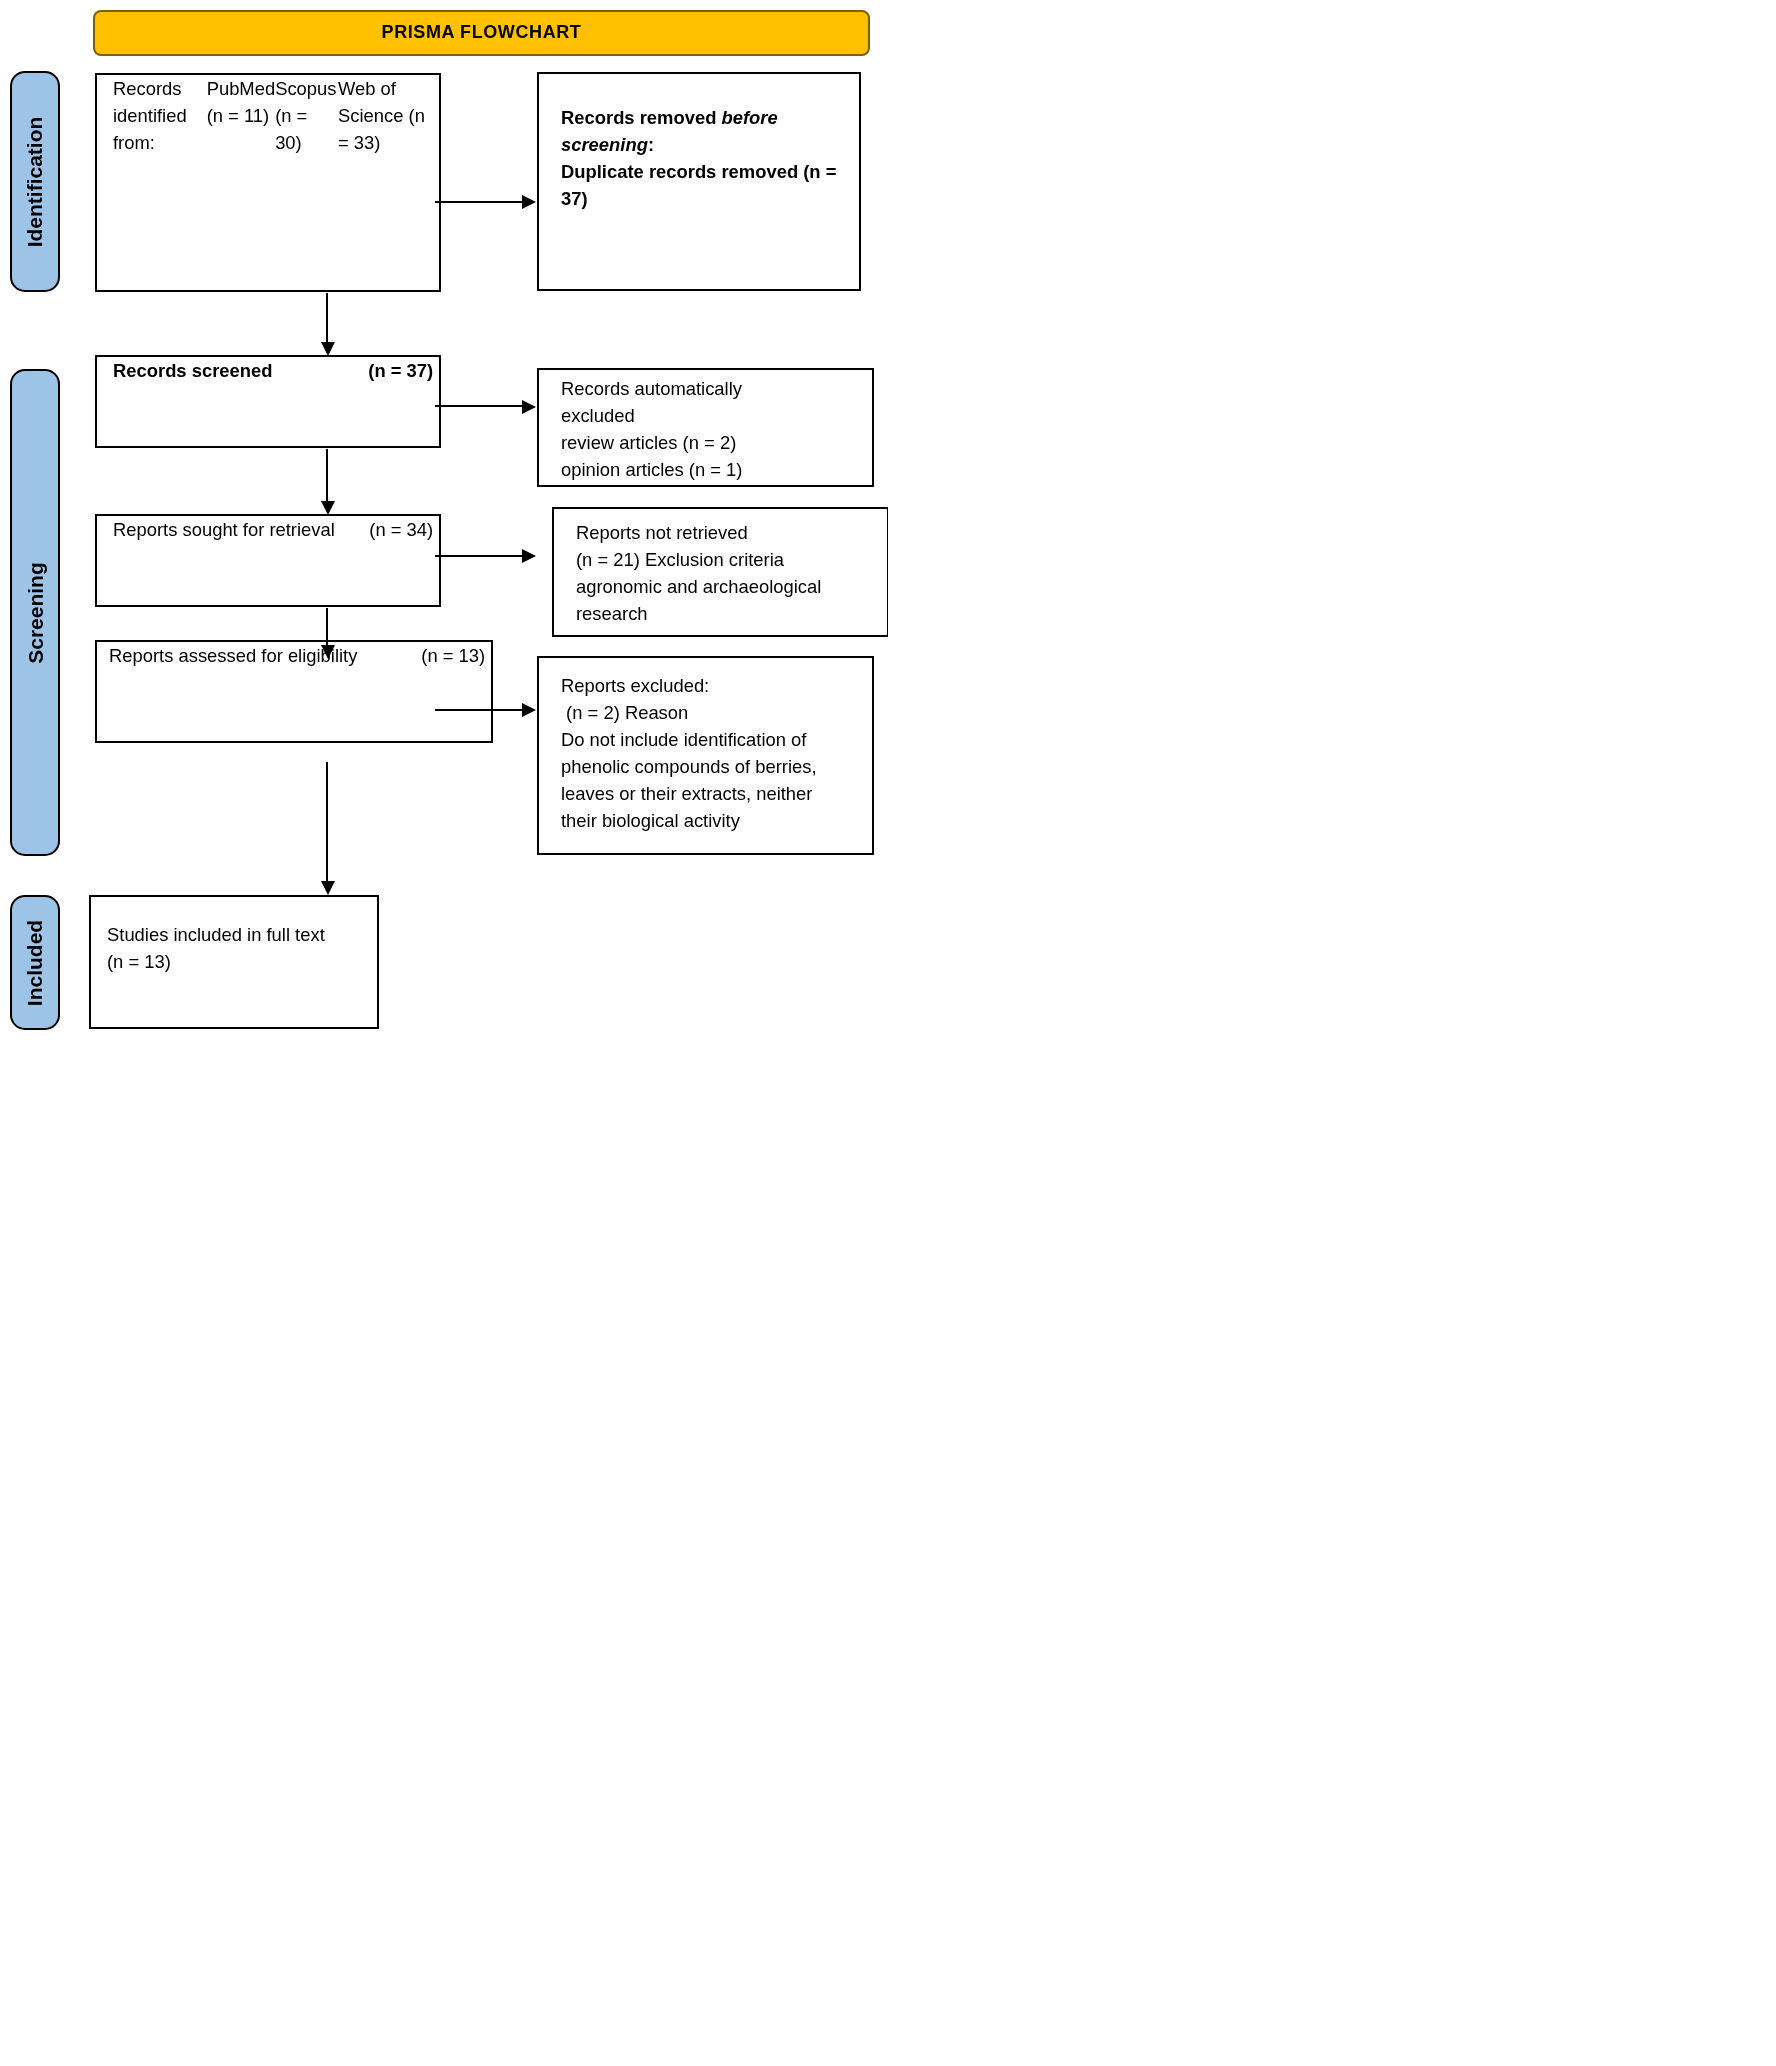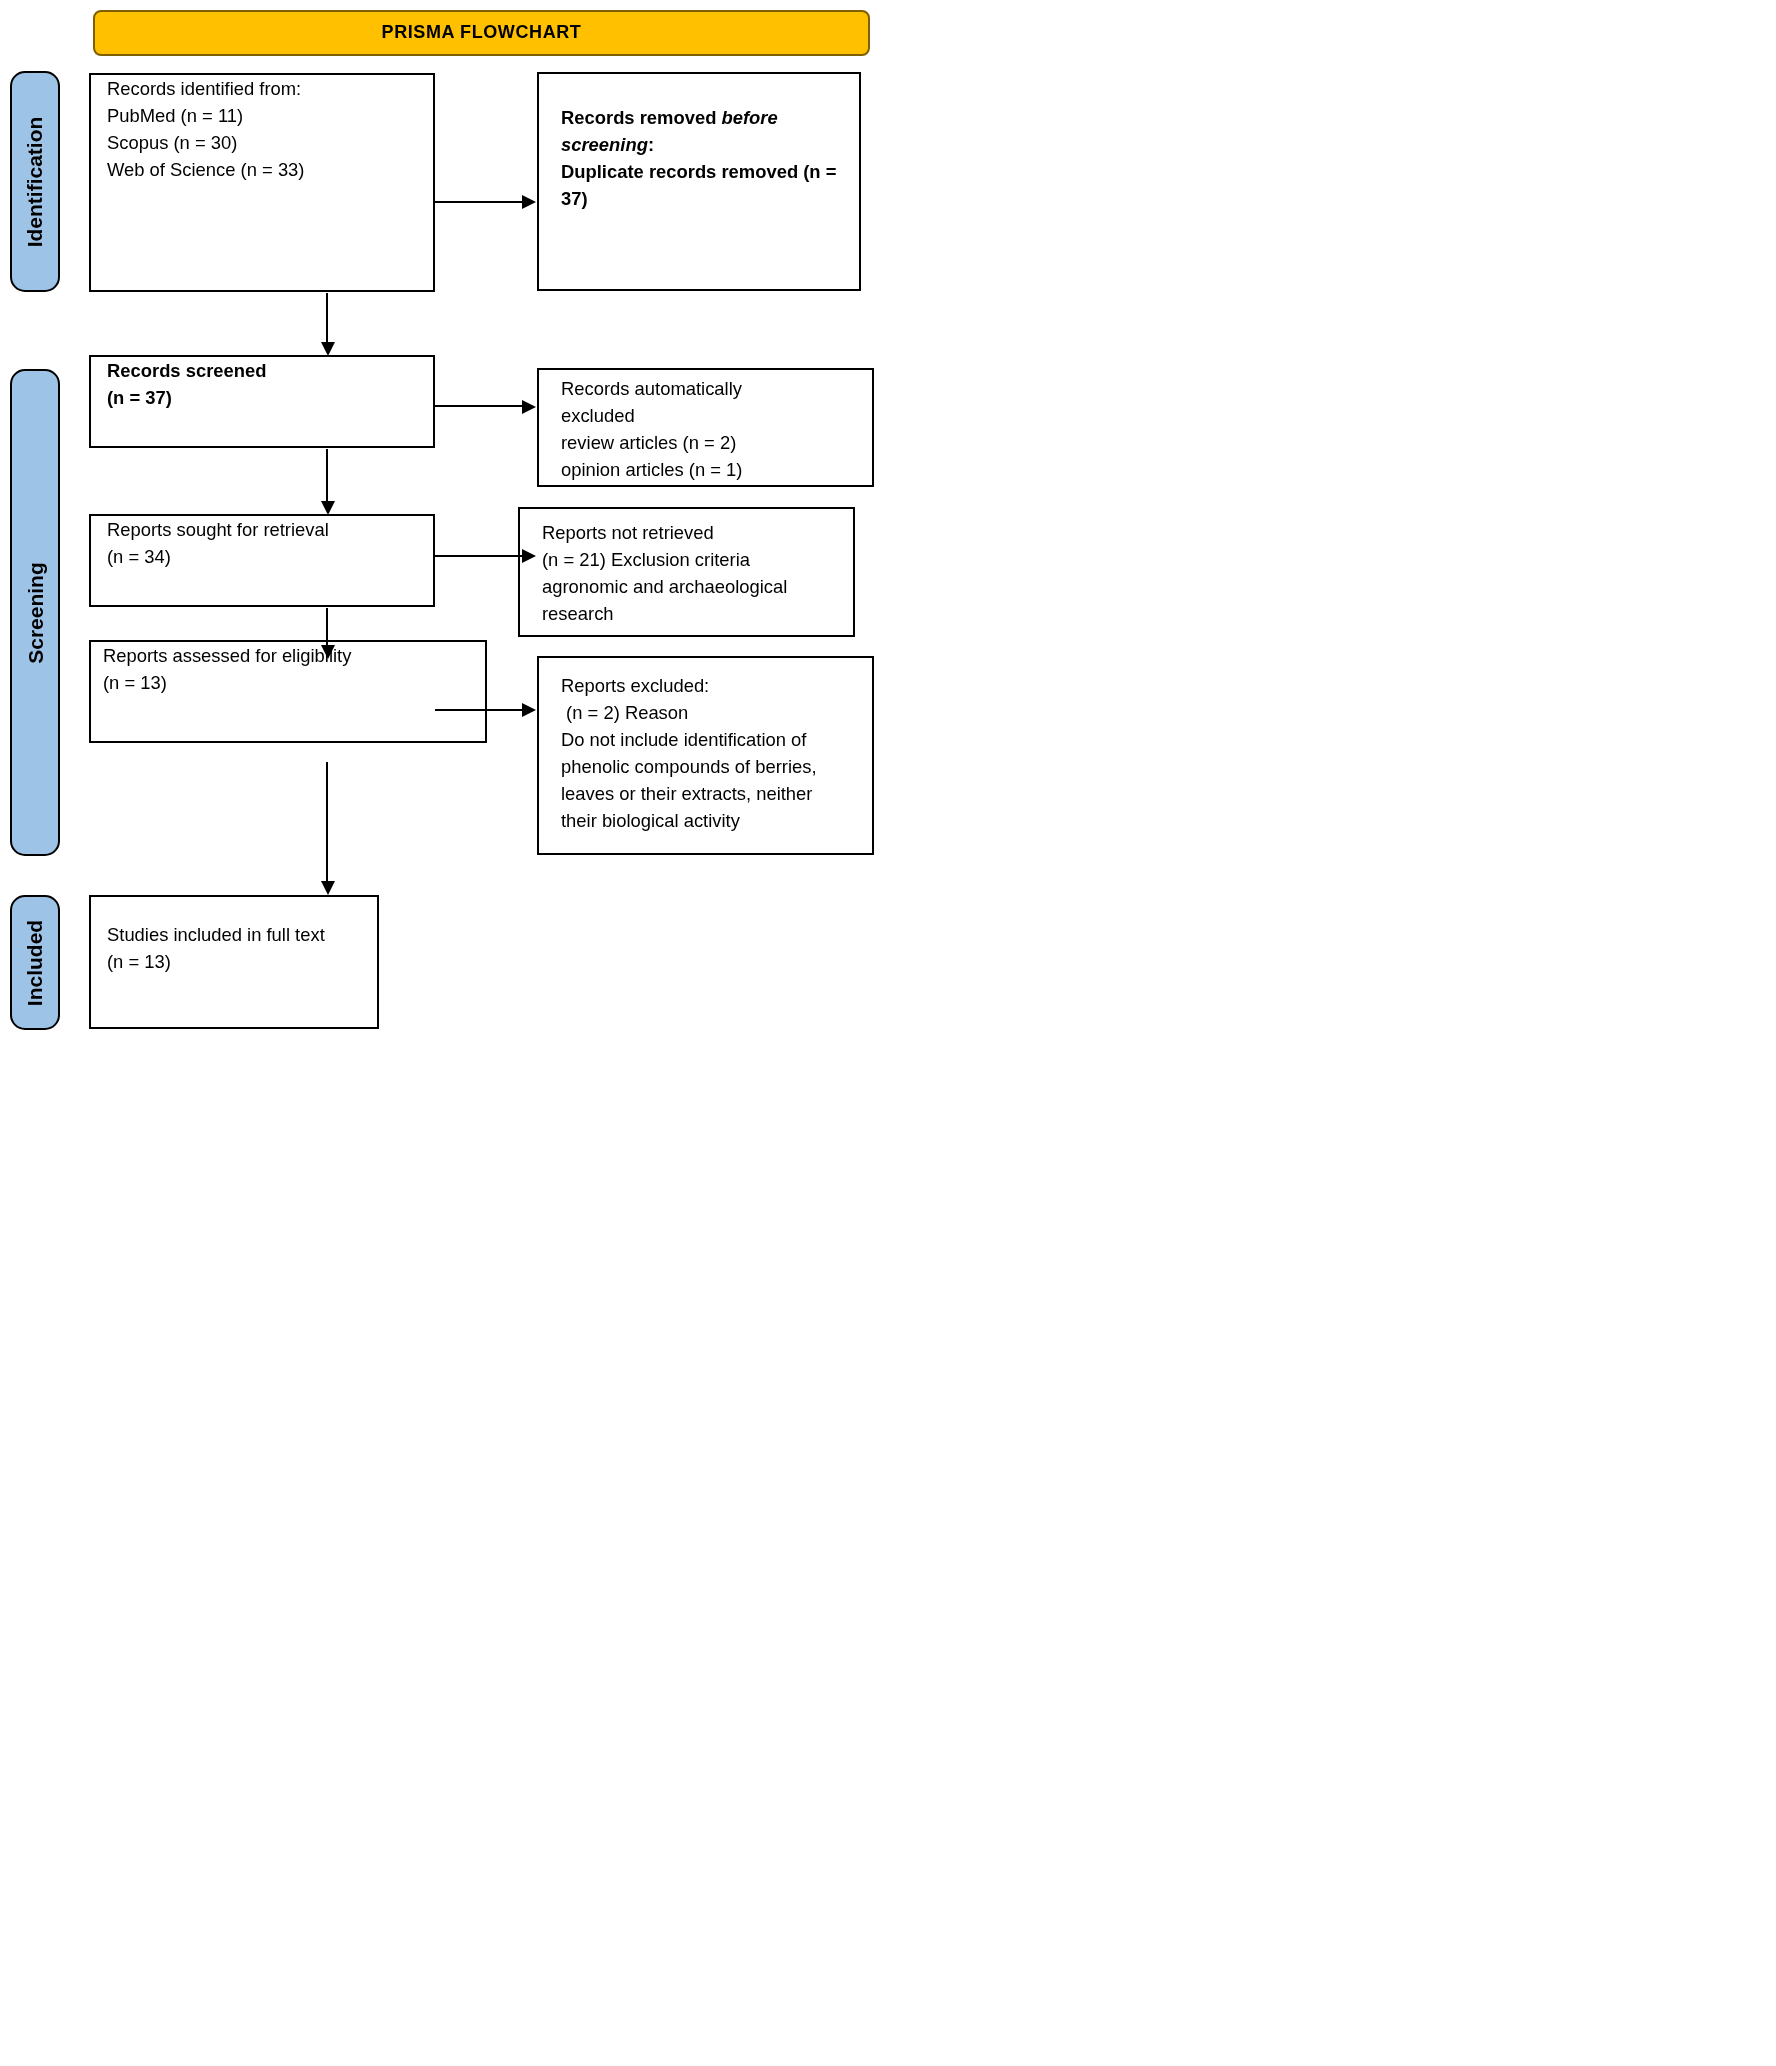--- a/index.html
+++ b/index.html
@@ -39,21 +39,21 @@
     white-space:nowrap;
     font-weight:bold;font-size:21px;
   }
   .fbox{
     position:absolute;
     background:#fff;
     border:2.9px solid #000;
     box-sizing:border-box;
     font-size:18.4px;line-height:27px;
   }
-  .vcenter{display:flex;flex-direction:column;justify-content:flex-start;}
+  .vcenter{display:flex;flex-direction:row;justify-content:space-between;margin-left:6px;}
   .fbox .txt{display:block;}
   .hline{position:absolute;height:2.3px;background:var(--line_color);}
   .vline{position:absolute;width:2.3px;background:var(--line_color);}
   .head-right{
     position:absolute;width:0;height:0;
     border-top:7px solid transparent;
     border-bottom:7px solid transparent;
     border-left:14px solid var(--line_color);
   }
   .head-down{
@@ -115,21 +115,21 @@
     <span class="txt">Duplicate records removed  (n = 37)</span>
   </div>
 
   <div class="fbox" style="left:537px;top:368px;width:337px;height:119px;padding:4.6px 8px 0 22px;">
     <span class="txt">Records automatically</span>
     <span class="txt">excluded</span>
     <span class="txt">review articles (n = 2)</span>
     <span class="txt">opinion articles (n = 1)</span>
   </div>
 
-  <div class="fbox" style="left:518px;top:507px;width:337px;height:130px;padding:10.4px 8px 0 22px;">
+  <div class="fbox" style="left:552px;top:507px;width:337px;height:130px;padding:10.4px 8px 0 22px;">
     <span class="txt">Reports not retrieved</span>
     <span class="txt">(n = 21) Exclusion criteria</span>
     <span class="txt">agronomic and archaeological</span>
     <span class="txt">research</span>
   </div>
 
   <div class="fbox" style="left:537px;top:656px;width:337px;height:199px;padding:14px 8px 0 22px;">
     <span class="txt">Reports excluded:</span>
     <span class="txt" style="white-space:pre;"> (n = 2) Reason</span>
     <span class="txt">Do not include identification of</span>

